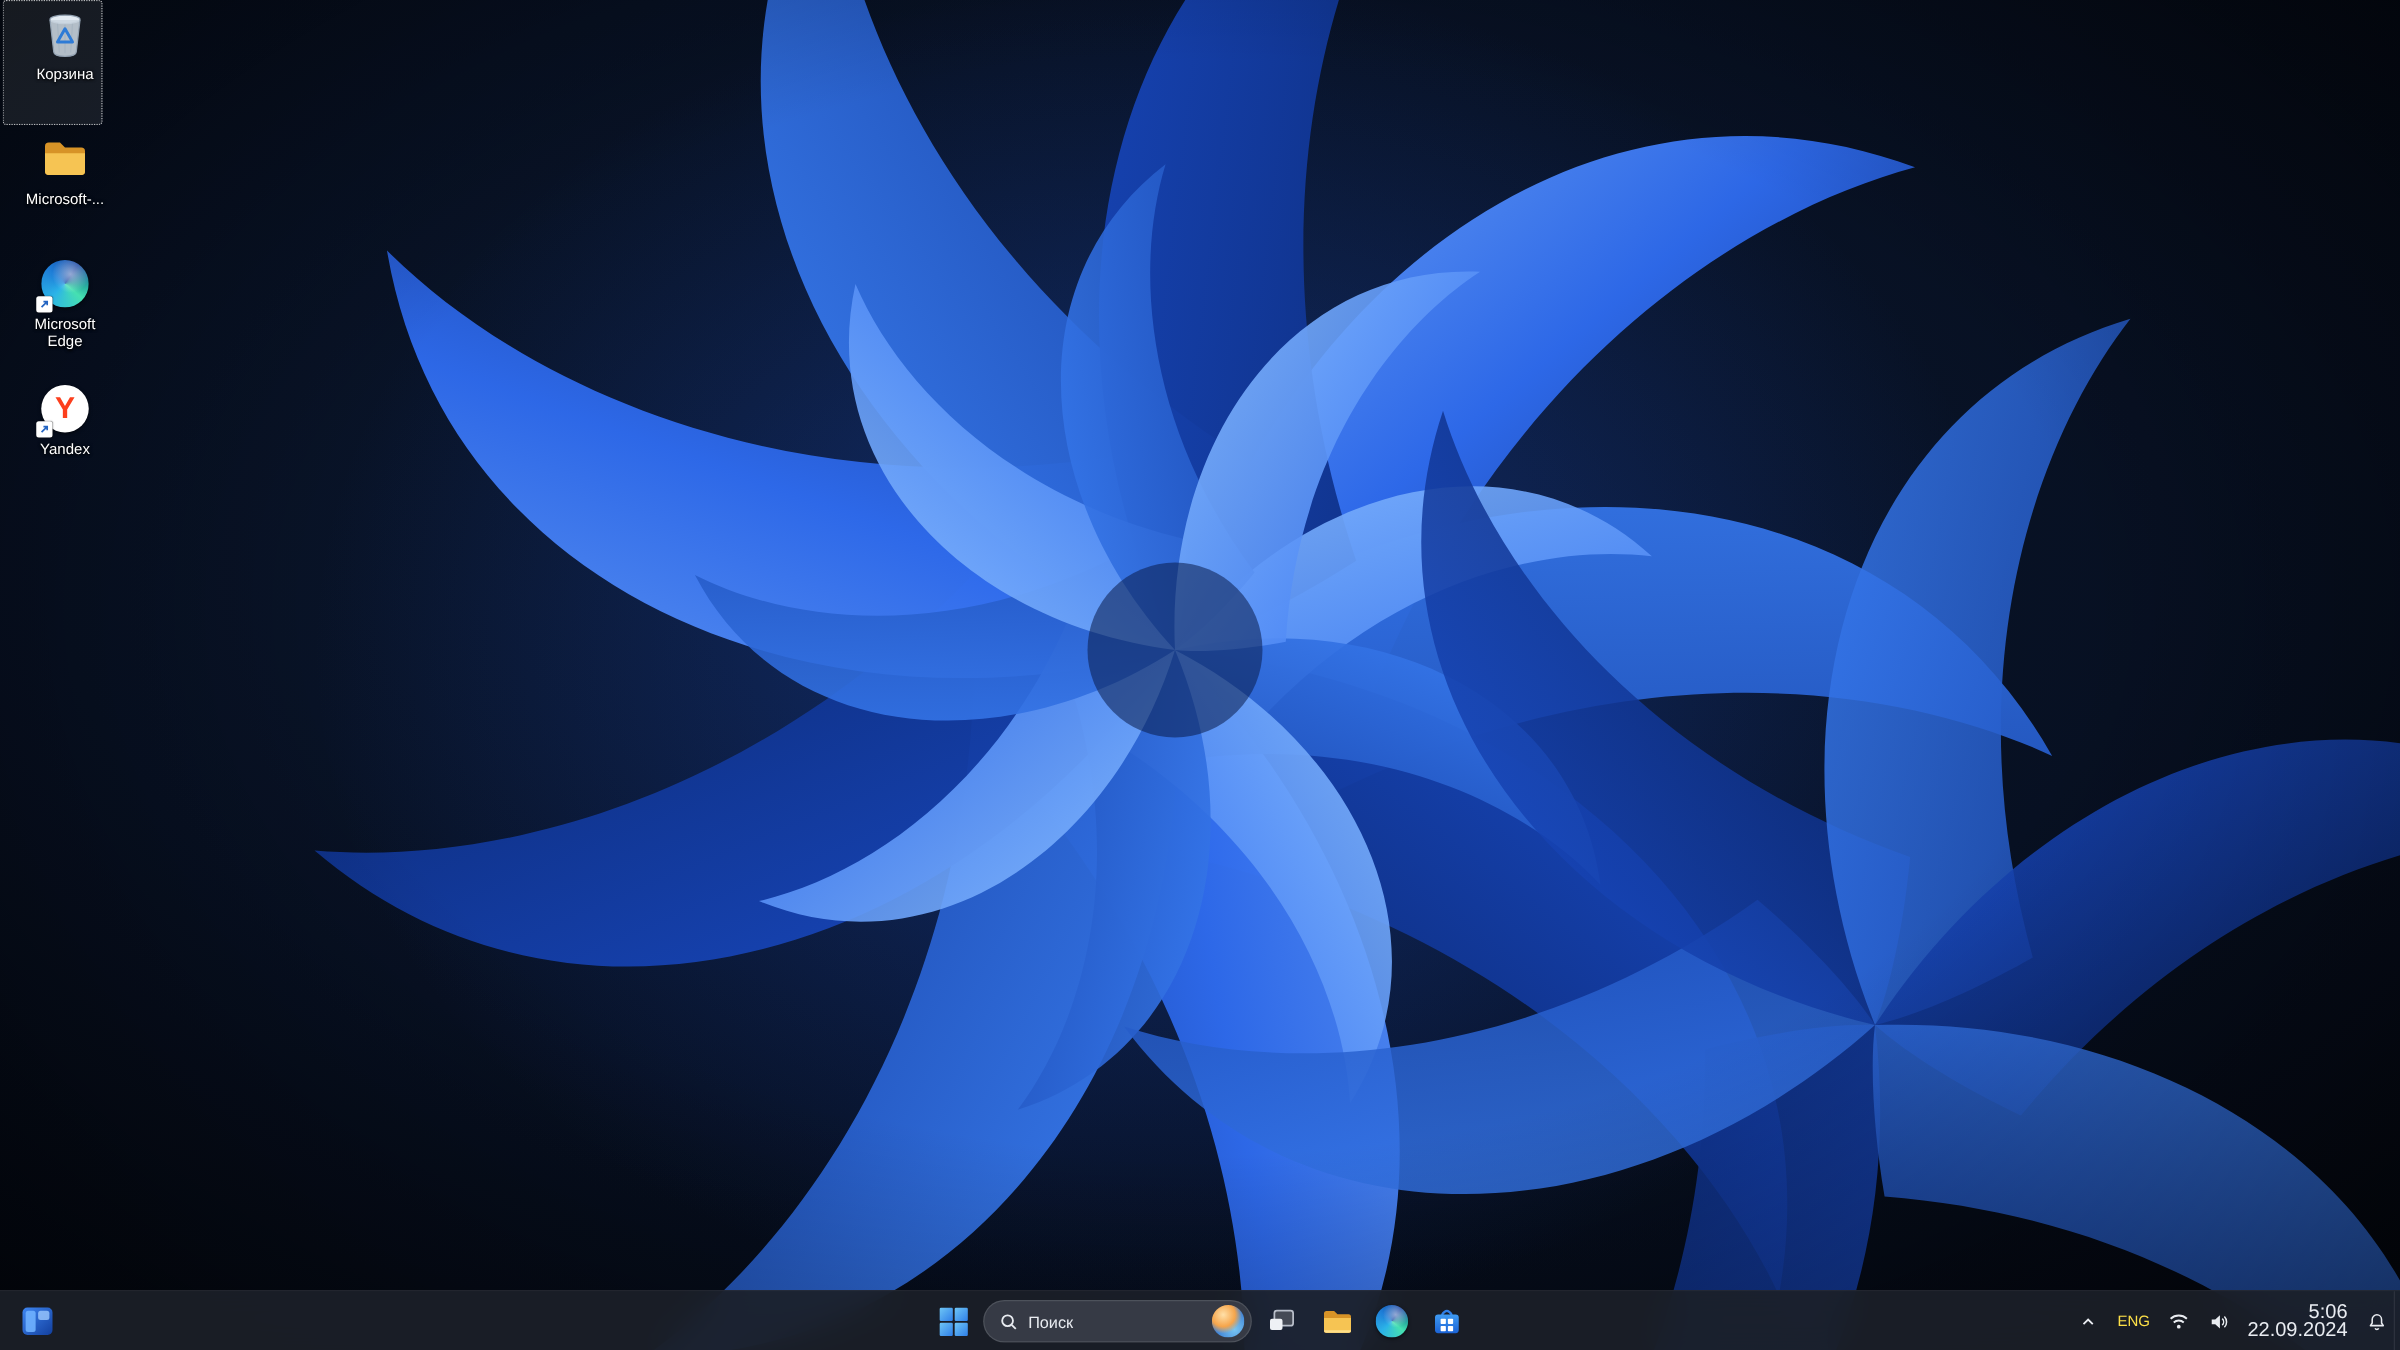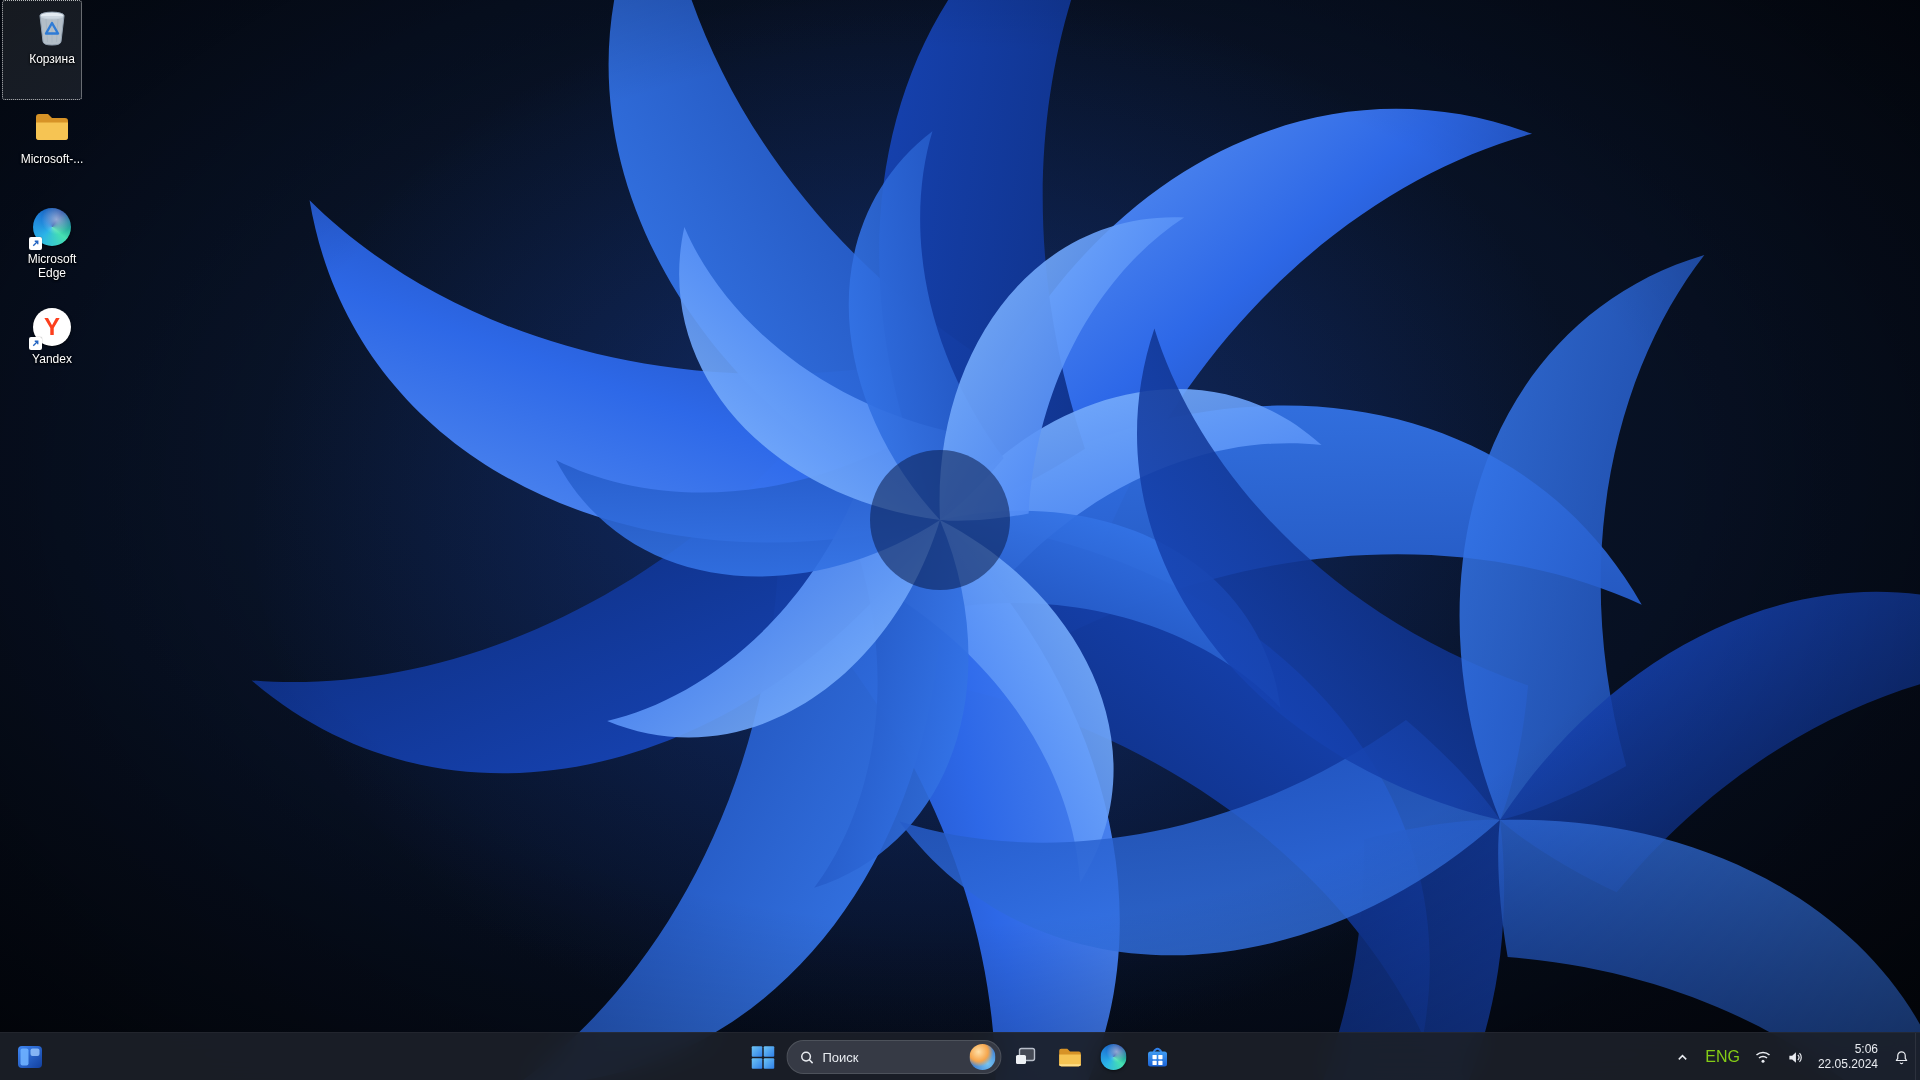--- a/index.html
+++ b/index.html
@@ -50,22 +50,22 @@
 
   .search-pill { height:34px; width:215px; border-radius:17px; background:rgba(56,61,72,.92);
     border:1px solid rgba(255,255,255,.12); display:flex; align-items:center; padding:0 5px 0 12px; gap:8px; cursor:pointer; }
   .search-pill .ph { flex:1; color:#e8ebf0; font-size:13px; }
   .highlight-ball { width:26px; height:26px; border-radius:50%;
     background:
       radial-gradient(circle at 35% 30%, #ffe0a8 0%, #f6a54b 38%, rgba(246,165,75,0) 60%),
       radial-gradient(circle at 70% 75%, #77c5f2 0%, #3f82d6 55%, #2b5fb0 100%); }
 
   .tray-item { height:40px; min-width:26px; padding:0 4px; border-radius:6px; display:flex; align-items:center; justify-content:center;
-    color:#84cc16; font-size:16px; cursor:pointer; gap:6px;text-align:right; }
-  .clock { text-align:right; line-height:15px; font-size:12px; color:#e9ecf1; }
+    color:#fde047; font-size:12px; cursor:pointer; gap:6px;text-align:right; }
+  .clock { text-align:right; line-height:15px; font-size:16px; color:#e9ecf1; }
 
   .show-desktop { position:absolute; right:0; top:0; width:5px; height:48px; cursor:pointer;
     border-left:1px solid rgba(255,255,255,.08); }
 </style>
 </head>
 <body>
 
 <div class="stage">
 
   <div class="wallpaper">
@@ -291,21 +291,21 @@
       <div class="tray-item">
         <svg width="16" height="15" viewBox="0 0 16 16">
           <path d="M2 6 v4 h3 l4 3.6 V2.4 L5 6 Z" fill="#e9ecf1"></path>
           <path d="M11 5.2 a4 4 0 0 1 0 5.6 M12.8 3.4 a6.6 6.6 0 0 1 0 9.2" fill="none" stroke="#e9ecf1" stroke-width="1.3"></path>
         </svg>
       </div>
 
       <div class="tray-item clock">
         <div>
           <div>5:06</div>
-          <div>22.05.2024</div>
+          <div>22.09.2024</div>
         </div>
       </div>
 
       <div class="tray-item">
         <svg width="15" height="15" viewBox="0 0 16 16">
           <path d="M8 2 a4 4 0 0 1 4 4 v3 l1.5 2.2 H2.5 L4 9 V6 a4 4 0 0 1 4 -4 Z" fill="none" stroke="#e9ecf1" stroke-width="1.3" stroke-linejoin="round"></path>
           <path d="M6.5 13.5 a1.6 1.6 0 0 0 3 0" fill="none" stroke="#e9ecf1" stroke-width="1.3"></path>
         </svg>
       </div>
     </div>

